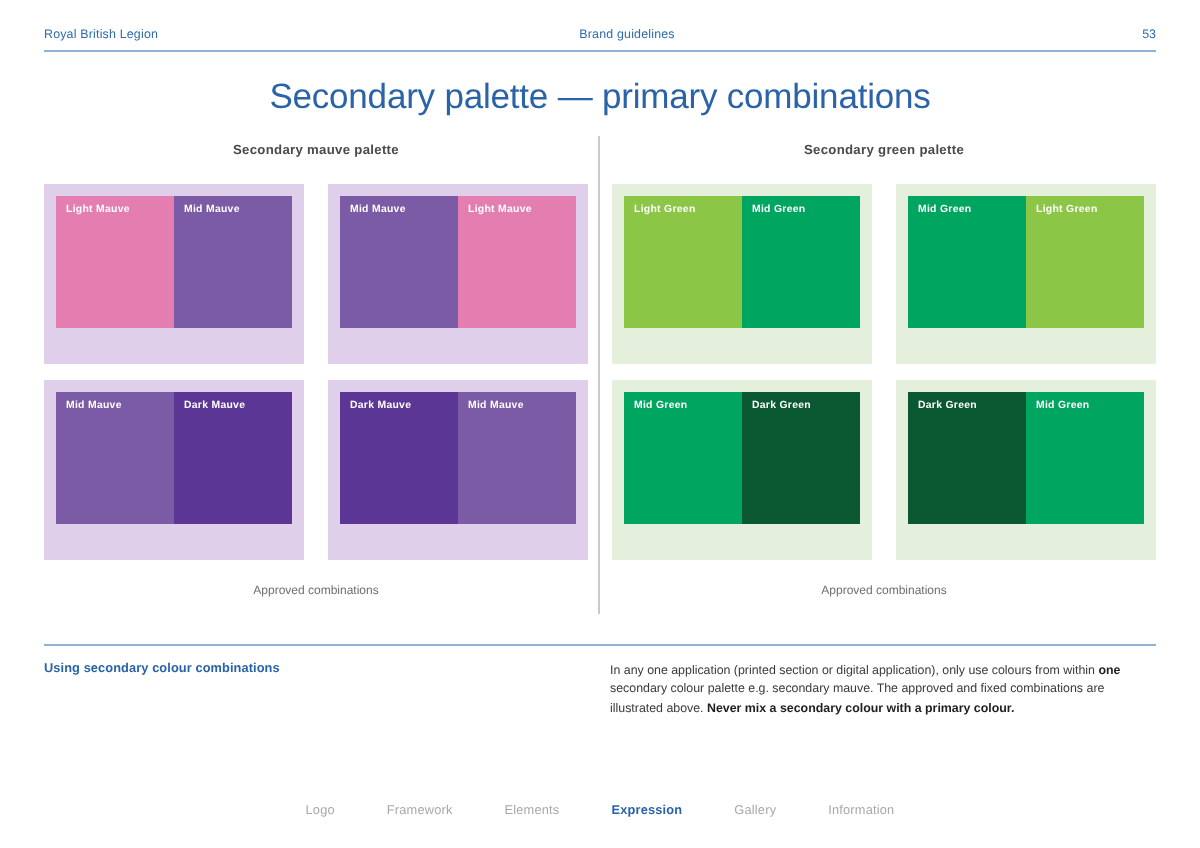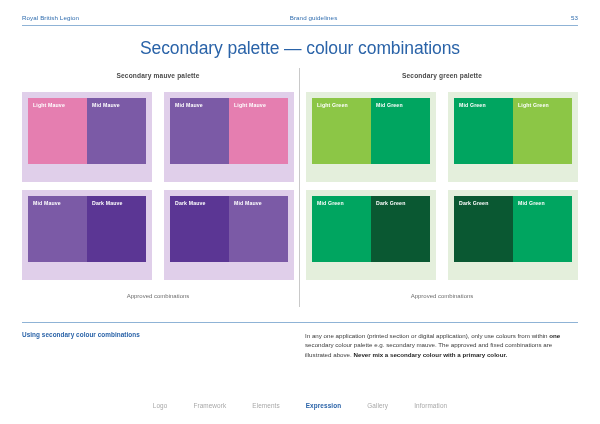--- a/index.html
+++ b/index.html
@@ -200,21 +200,21 @@
 
 <div class="page">
 
   <div class="header">
     <div class="header-left">Royal British Legion</div>
     <div class="header-center">Brand guidelines</div>
     <div class="header-right">53</div>
   </div>
   <div class="header-rule"></div>
 
-  <div class="page-title">Secondary palette — colour combinations</div>
+  <div class="page-title">Secondary palette — primary combinations</div>
 
   <div class="col-head left">Secondary mauve palette</div>
   <div class="col-head right">Secondary green palette</div>
 
   <div class="divider"></div>
 
   <div class="grid left">
     <div class="grid-inner" id="grid-mauve">
         <div class="combo" style="background: rgb(224, 207, 234);">
           <div class="combo-pair">

